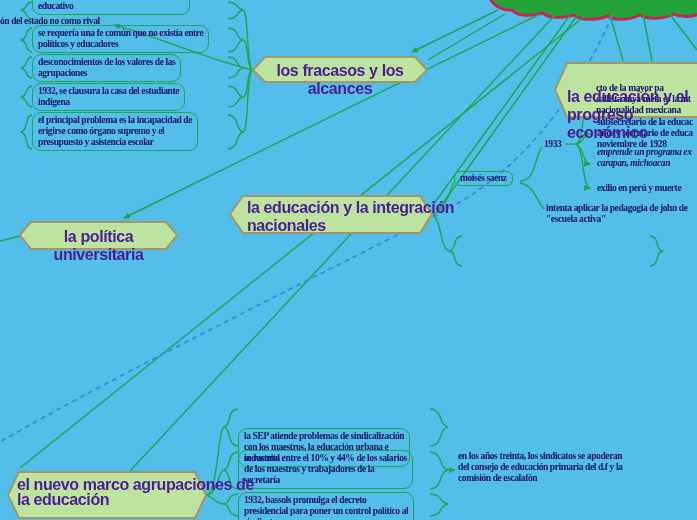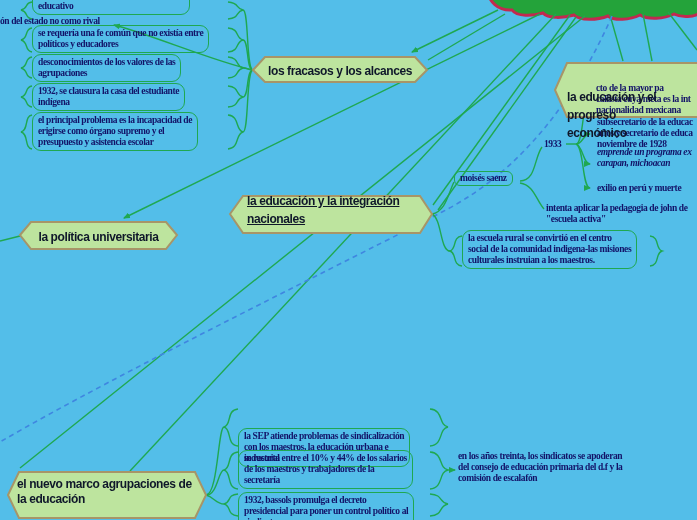--- a/index.html
+++ b/index.html
@@ -17,22 +17,22 @@
     letter-spacing:-0.4px;white-space:pre-line;
   }
   .txt{
     position:absolute;z-index:2;
     color:#131368;font-weight:bold;font-size:9.5px;line-height:11px;
     letter-spacing:-0.4px;white-space:pre-line;
   }
   .hexlabel{
     position:absolute;z-index:3;
     font-family:"Liberation Sans",sans-serif;font-weight:bold;
-    font-size:12px;line-height:18px;letter-spacing:-0.4px;
-    color:#0f172a;white-space:pre-line;
+    font-size:16px;line-height:18px;letter-spacing:-0.4px;
+    color:#4c1d95;white-space:pre-line;
   }
 </style>
 </head>
 <body>
 
 <div class="canvas">
 
   <svg class="wires" width="697" height="520" viewBox="0 0 697 520">
     <defs>
       <marker id="ar" markerWidth="8" markerHeight="6" refX="6" refY="3" orient="auto" markerUnits="userSpaceOnUse">
@@ -115,21 +115,21 @@
       <polygon points="555,90 567,63 705,63 705,117 567,117"></polygon>
       <polygon points="230,214 243,196 420,196 432,214 420,233 243,233"></polygon>
       <polygon points="20,235 31,222 166,222 177,235 166,249 31,249"></polygon>
       <polygon points="8,495 19,472 195,472 206,495 195,518 19,518"></polygon>
     </g>
   </svg>
 
   <div class="hexlabel" style="left:253px;top:62px;width:174px;text-align:center;">los fracasos y los alcances</div>
   <div class="hexlabel" style="left:567px;top:67px;margin-top:21px;">la educación y el progreso
 económico</div>
-  <div class="hexlabel" style="left:247px;top:192px;text-decoration:underline;">la educación y la integración
+  <div class="hexlabel" style="left:247px;top:199px;">la educación y la integración
 nacionales</div>
   <div class="hexlabel" style="left:20px;top:228px;width:157px;text-align:center;">la política universitaria</div>
   <div class="hexlabel" style="left:17px;top:477px;line-height:15px;">el nuevo marco agrupaciones de
 la educación</div>
 
   <div class="leaf" style="left:32px;top:-13px;">experiencia". descripción del panorama
 educativo</div>
   <div class="txt" style="left:0px;top:16px;">ón del estado no como rival</div>
   <div class="leaf" style="left:32px;top:25px;">se requería una fe común que no existía entre
 políticos y educadores</div>
@@ -147,23 +147,20 @@
 callista cuya meta es la int
 nacionalidad mexicana</div>
   <div class="txt" style="left:597px;top:117px;">subsecretario de la educac
 años y secretario de educa
 noviembre de 1928</div>
   <div class="txt" style="left:597px;top:147px;font-style:italic;">emprende un programa ex
 carapan, michoacan</div>
   <div class="txt" style="left:597px;top:183px;">exilio en perú y muerte</div>
   <div class="txt" style="left:546px;top:203px;">intenta aplicar la pedagogia de john de
 "escuela activa"</div>
-  <div class="leaf" style="left:462px;top:230px;">la escuela rural se convirtió en el centro
-social de la comunidad indigena-las misiones
-culturales instruian a los maestros.</div>
 
   <div class="leaf" style="left:238px;top:428px;">la SEP atiende problemas de sindicalización
 con los maestros, la educación urbana e
 industrial</div>
   <div class="leaf" style="left:238px;top:450px;">se recorta entre el 10% y 44% de los salarios
 de los maestros y trabajadores de la
 secretaría</div>
   <div class="leaf" style="left:238px;top:492px;">1932, bassols promulga el decreto
 presidencial para poner un control político al
 sindicato</div>

